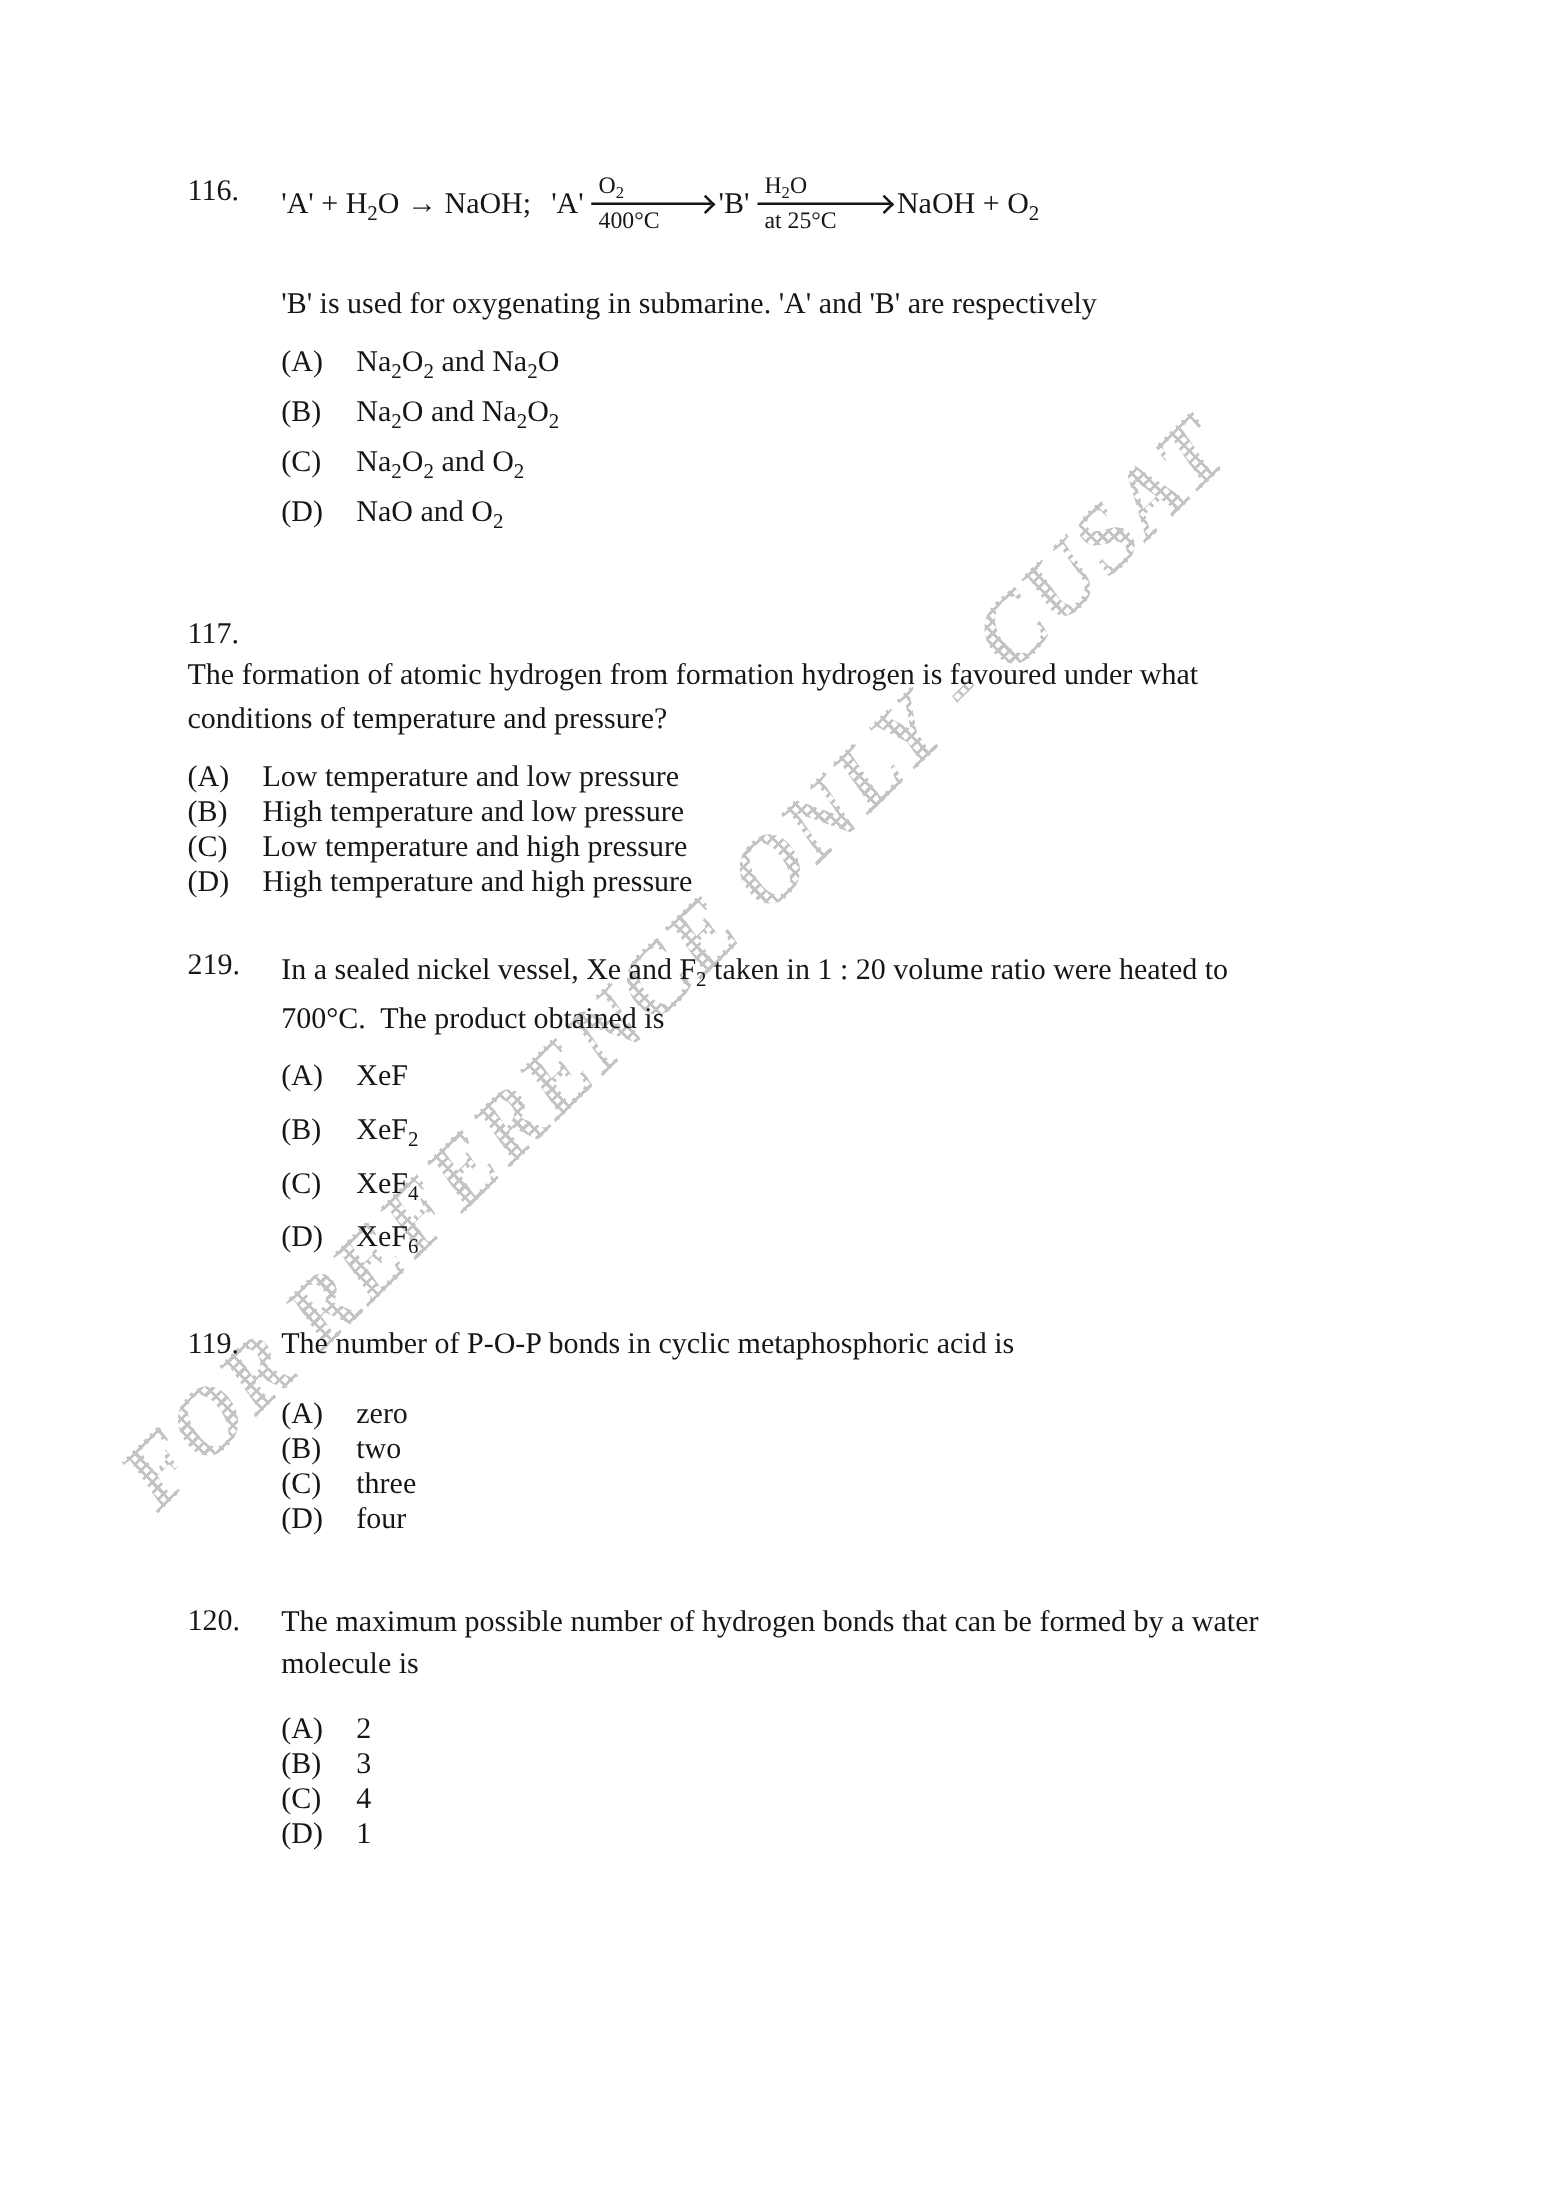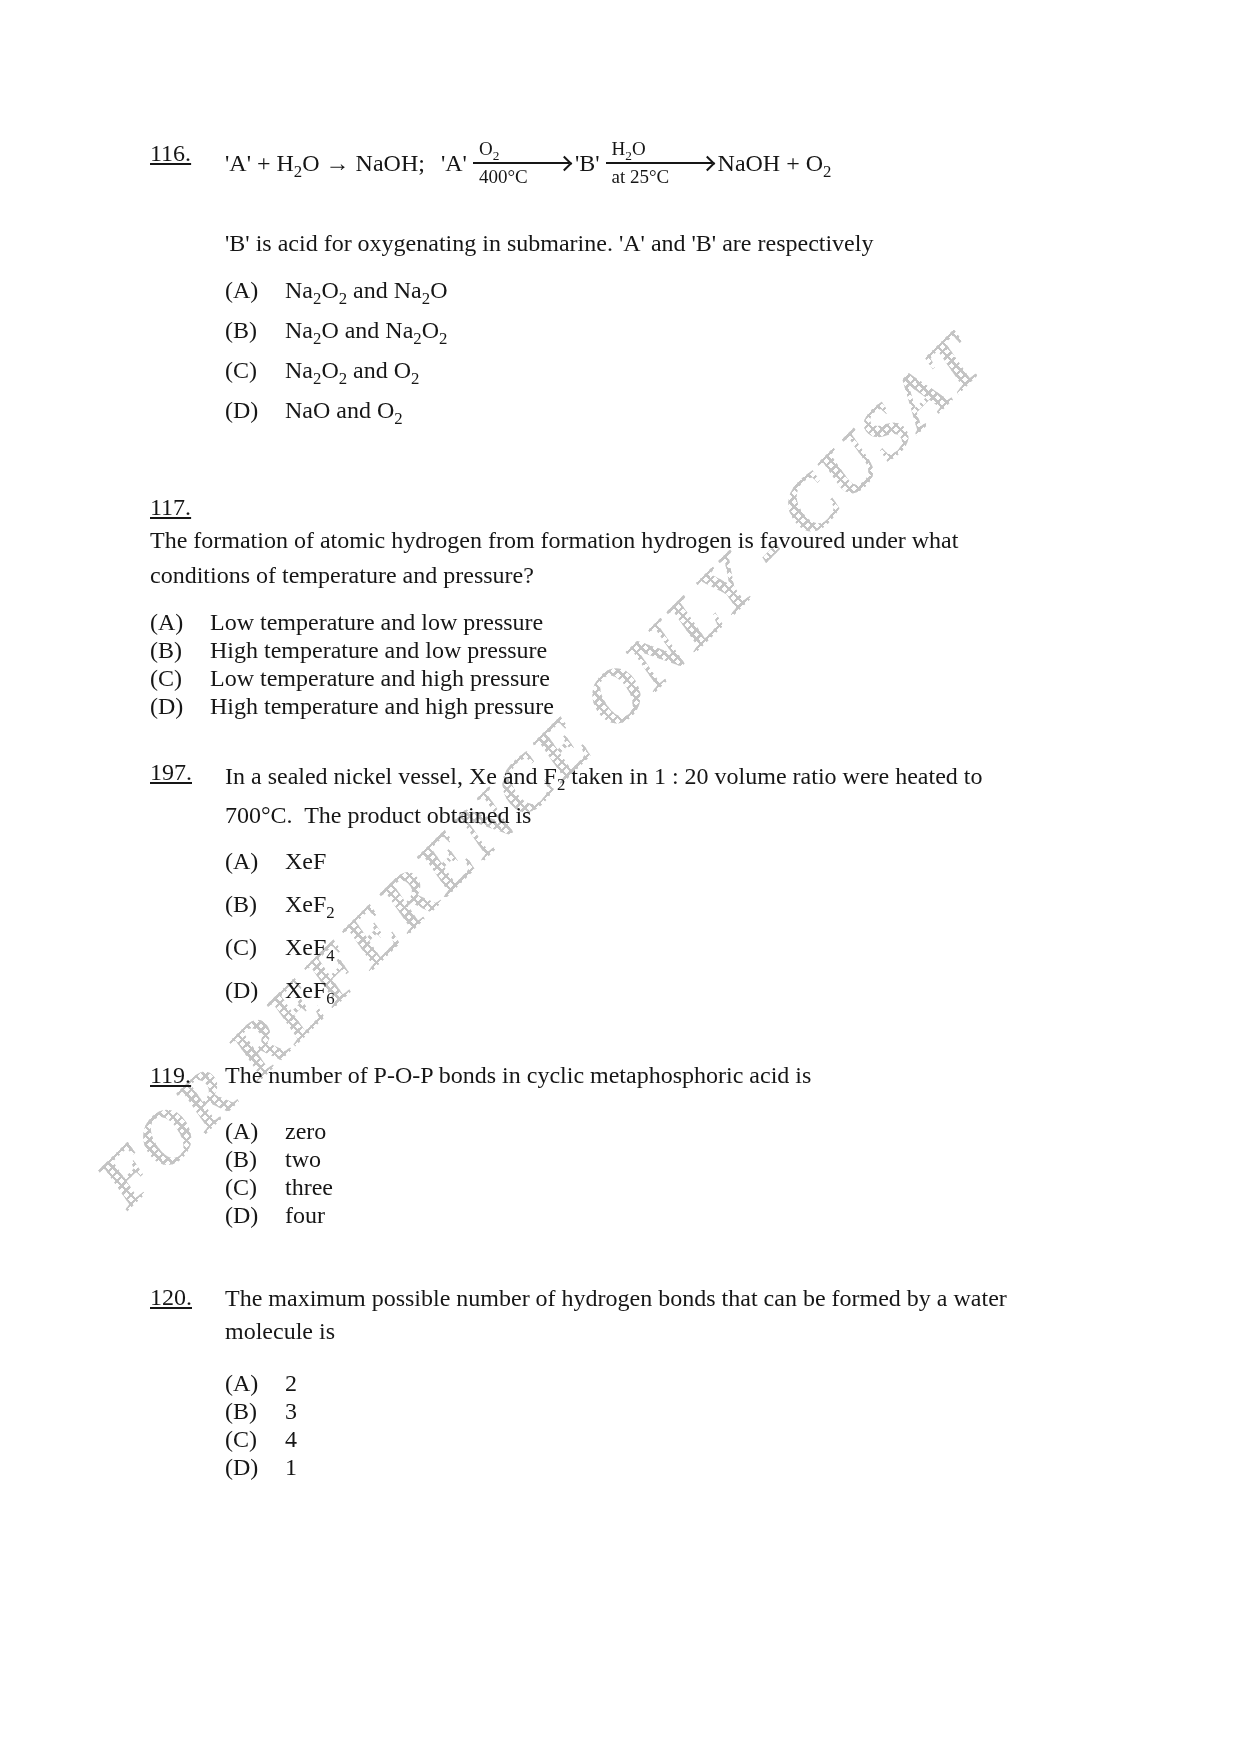--- a/index.html
+++ b/index.html
@@ -35,21 +35,21 @@
   }
   
   .question{
     position:absolute;
     left:150px;
     width:1010px;
     display:flex;
     font-size:24px;
     z-index:1;
   }
-  .qnum{width:75px;flex:none;line-height:31px;text-decoration:underline;}
+  .qnum{width:75px;flex:none;line-height:31px;}
   .qbody{flex:1;}
   .qline{white-space:pre-wrap;}
   #q116{top:138px;}
   #q117{top:492px;flex-direction:column;}
   #q118{top:757px;}
   #q119{top:1060px;}
   #q120{top:1282px;}
   #q116 .qline{line-height:31px;margin-top:0;}
   #q117 .qline{line-height:35px;}
   #q118 .qline{line-height:39px;}
@@ -119,21 +119,21 @@
           <span class="rbot">400°C</span>
         </span>
         <span>'B'</span>
         <span class="rxn" style="min-width:106px">
           <span class="rtop">H<sub>2</sub>O</span>
           <span class="shaft"></span>
           <span class="rbot">at 25°C</span>
         </span>
         <span>NaOH + O<sub>2</sub></span>
       </div>
-      <div class="qline">'B' is acid for oxygenating in submarine. 'A' and 'B' are respectively</div>
+      <div class="qline">'B' is used for oxygenating in submarine. 'A' and 'B' are respectively</div>
       <div class="opts gap40">
         <div class="option">
           <span class="olabel">(A)</span>
           <span class="otext">Na<sub>2</sub>O<sub>2</sub> and Na<sub>2</sub>O</span>
         </div>
         <div class="option">
           <span class="olabel">(B)</span>
           <span class="otext">Na<sub>2</sub>O and Na<sub>2</sub>O<sub>2</sub></span>
         </div>
         <div class="option">
@@ -168,21 +168,21 @@
         </div>
         <div class="option">
           <span class="olabel">(D)</span>
           <span class="otext">High temperature and high pressure</span>
         </div>
       </div>
     </div>
   </section>
 
   <section class="question" id="q118">
-    <div class="qnum">197.</div>
+    <div class="qnum">219.</div>
     <div class="qbody">
       <div class="qline">In a sealed nickel vessel, Xe and F<sub>2</sub> taken in 1 : 20 volume ratio were heated to</div>
       <div class="qline">700°C.  The product obtained is</div>
       <div class="opts gap43">
         <div class="option">
           <span class="olabel">(A)</span>
           <span class="otext">XeF</span>
         </div>
         <div class="option">
           <span class="olabel">(B)</span>

